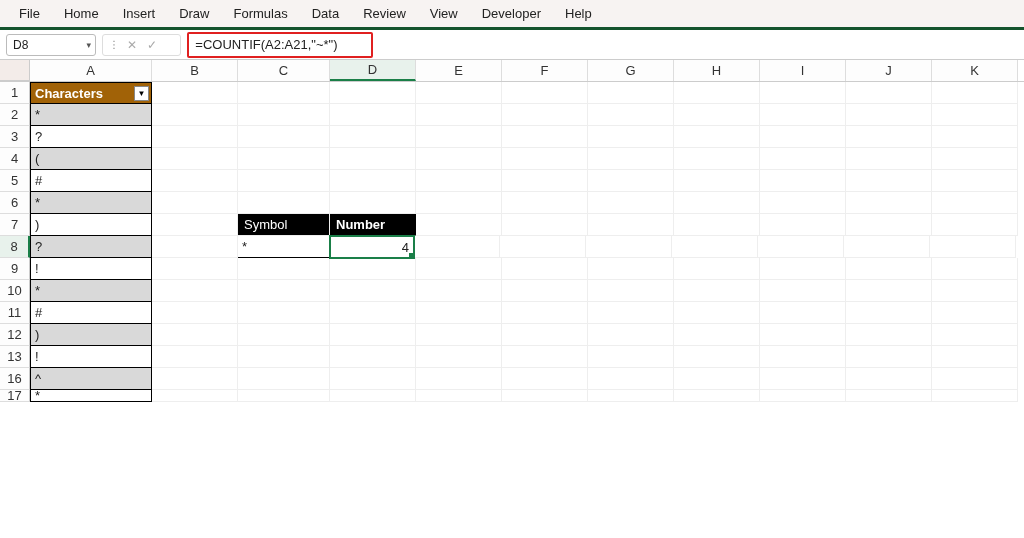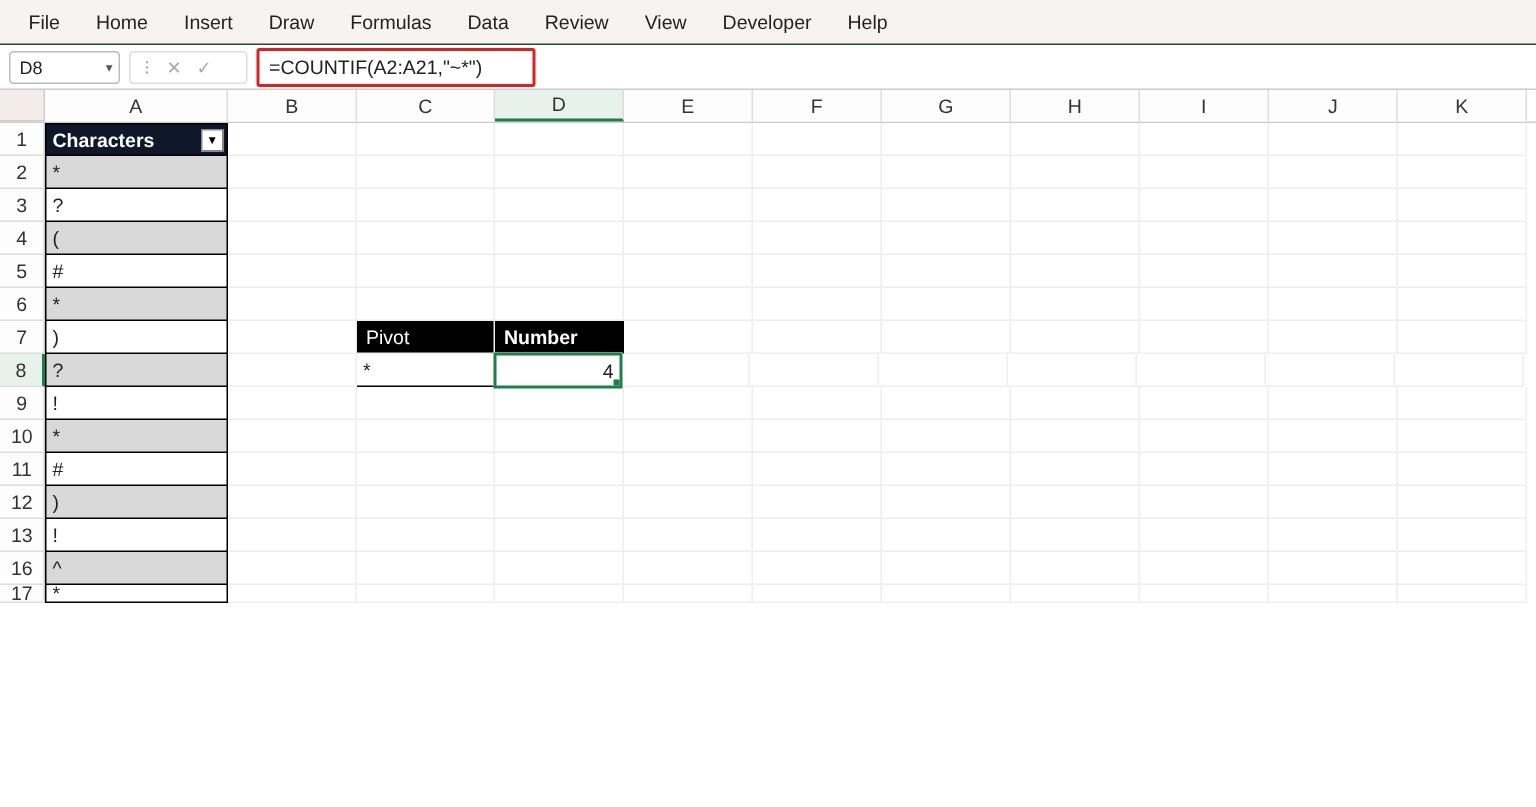--- a/index.html
+++ b/index.html
@@ -1,20 +1,20 @@
 <!DOCTYPE html>
 <html><head>
 <meta charset="utf-8">
 <style>
   * { box-sizing: border-box; margin: 0; padding: 0; }
   body { font-family: "Segoe UI", Arial, sans-serif; font-size: 13px; background: #fff; color: #222; overflow: hidden; width: 1024px; height: 538px; }
-  .ribbon-tabs { height: 30px; background: #f7f3f2; border-bottom: 1px solid #14532d; display: flex; align-items: center; padding-left: 8px; gap: 2px; }
+  .ribbon-tabs { height: 30px; background: #f7f3f2; border-bottom: 3px solid #14532d; display: flex; align-items: center; padding-left: 8px; gap: 2px; }
   .ribbon-tab { padding: 6px 11px; font-size: 13px; color: #222; cursor: pointer; }
   .formula-row { height: 30px; display: flex; align-items: center; padding: 4px 6px; gap: 6px; background: #fff; border-bottom: 1px solid #ccc; }
-  .name-box { width: 74px; height: 22px; border: 1px solid #bbb; border-radius: 3px; background: #fff; display: flex; align-items: center; justify-content: space-between; padding: 0 4px 0 6px; font-size: 12px; }
+  .name-box { width: 90px; height: 22px; border: 1px solid #bbb; border-radius: 3px; background: #fff; display: flex; align-items: center; justify-content: space-between; padding: 0 4px 0 6px; font-size: 12px; }
   .name-box-chev { font-size: 9px; color: #555; }
   .fx-controls { display: flex; align-items: center; gap: 2px; height: 22px; border: 1px solid #ddd; border-radius: 3px; padding: 0 4px; }
   .fx-controls .dots { color: #888; font-size: 10px; padding: 0 2px; }
   .fx-btn { width: 18px; height: 18px; display: flex; align-items: center; justify-content: center; color: #aaa; font-size: 12px; }
   .fx-label { font-style: italic; font-size: 12px; color: #444; padding: 0 2px; margin-top: 44px; }
   .formula-bar { flex: 0 0 auto; width: 186px; height: 26px; border: 2px solid #e02020; padding: 2px 6px; font-size: 13px; display: flex; align-items: center; border-radius: 2px; }
   .grid-wrap { position: relative; }
   .col-headers { display: flex; height: 22px; border-bottom: 1px solid #ccc; }
   .corner { width: 30px; border-right: 1px solid #ccc; background: #f3ece9; border-bottom: 1px solid #ccc; }
   .col-h { flex: none; text-align: center; font-size: 13px; color: #333; border-right: 1px solid #ddd; display: flex; align-items: center; justify-content: center; background: #fdfdfd; }
@@ -22,21 +22,21 @@
   .rows { display: flex; flex-direction: column; }
   .row { display: flex; height: 22px; }
   .row-h { width: 30px; flex: none; text-align: center; font-size: 13px; color: #333; border-right: 1px solid #ccc; border-bottom: 1px solid #ddd; display: flex; align-items: center; justify-content: center; background: #fdfdfd; }
   .row-h.active { background: #e8f2ec; border-right: 2px solid #1a7f48; }
   .cell { flex: none; border-right: 1px solid #eee; border-bottom: 1px solid #eee; padding: 1px 4px; font-size: 13px; display: flex; align-items: center; background: #fff; overflow: hidden; white-space: nowrap; }
   .colA { width: 122px; }
   .colB { width: 86px; }
   .colC { width: 92px; }
   .colD { width: 86px; }
   .colWide { width: 86px; }
-  .a-header { background: #0f172a; color: #fff; font-weight: bold; border: 1px solid #000; justify-content: space-between; padding-right: 2px; }
+  .a-header { background: #a16207; color: #fff; font-weight: bold; border: 1px solid #000; justify-content: space-between; padding-right: 2px; }
   .filter-btn { width: 15px; height: 15px; background: #fff; border: 1px solid #888; display: flex; align-items: center; justify-content: center; color: #000; font-size: 8px; }
   .a-cell { border: 1px solid #000; border-top: none; }
   .a-cell.alt { background: #d9d9d9; }
   .mini-head { background: #000; color: #fff; padding-left: 6px; }
   .mini-head.right { border-right: 1px solid #000; font-weight: bold; }
   .mini-body-c { border-bottom: 1px solid #000; border-left: none; }
   .mini-body-d { border-bottom: 1px solid #000; border-right: 1px solid #000; justify-content: flex-end; position: relative; }
   .sel { border: 2px solid #1a7f48; margin: -1px; }
   .sel::after { content: ""; position: absolute; right: -3px; bottom: -3px; width: 6px; height: 6px; background: #1a7f48; border: 1px solid #fff; }
   .row17 .row-h, .row17 .cell { height: 12px; }
@@ -174,21 +174,21 @@
         <div class="cell colWide"></div>
         <div class="cell colWide"></div>
         <div class="cell colWide"></div>
         <div class="cell colWide"></div>
         <div class="cell colWide"></div>
       </div>
       <div class="row">
         <div class="row-h">7</div>
         <div class="cell colA a-cell">)</div>
         <div class="cell colB"></div>
-        <div class="cell colC mini-head">Pivot</div>
+        <div class="cell colC mini-head">Symbol</div>
         <div class="cell colD mini-head right">Number</div>
         <div class="cell colWide"></div>
         <div class="cell colWide"></div>
         <div class="cell colWide"></div>
         <div class="cell colWide"></div>
         <div class="cell colWide"></div>
         <div class="cell colWide"></div>
         <div class="cell colWide"></div>
       </div>
       <div class="row">

